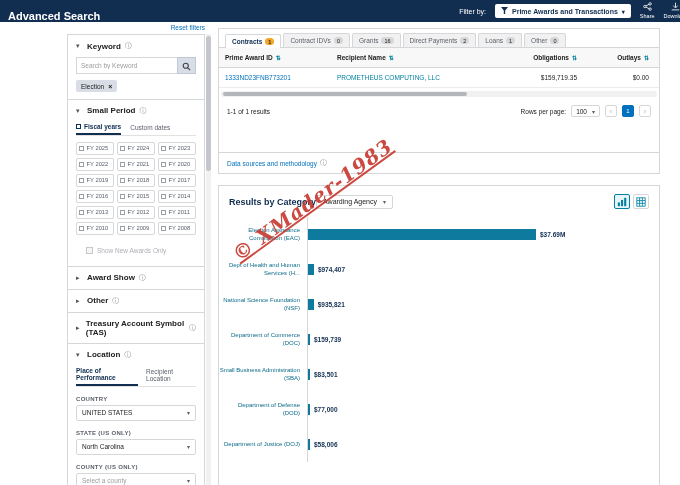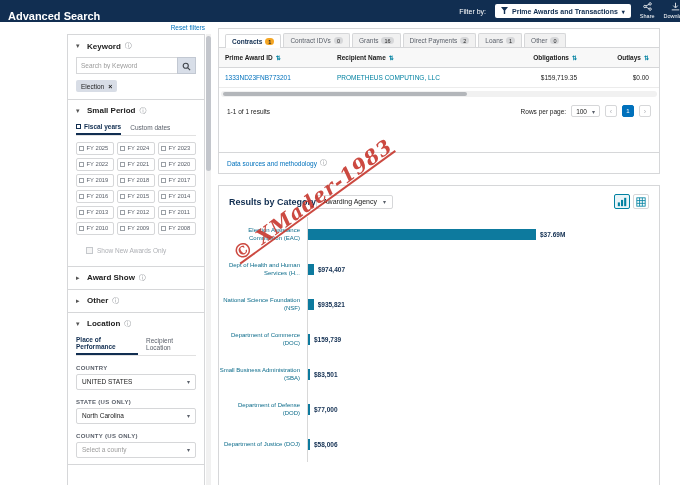--- a/index.html
+++ b/index.html
@@ -278,20 +278,27 @@
           <span class="info">ⓘ</span>
         </div>
       </div>
       <div class="f-section">
         <div class="section-head">
           <span class="caret">▸</span>
           <span class="sec-title">Other</span>
           <span class="info">ⓘ</span>
         </div>
       </div>
+      <div class="f-section">
+        <div class="section-head">
+          <span class="caret">▸</span>
+          <span class="sec-title">Treasury Account Symbol (TAS)</span>
+          <span class="info">ⓘ</span>
+        </div>
+      </div>
     </div>
 
   <div class="f-section">
     <div class="section-head">
       <span class="caret">▾</span>
       <span class="sec-title">Location</span>
       <span class="info">ⓘ</span>
     </div>
     <div class="loc-tabs">
       <div class="tp-tab active">

